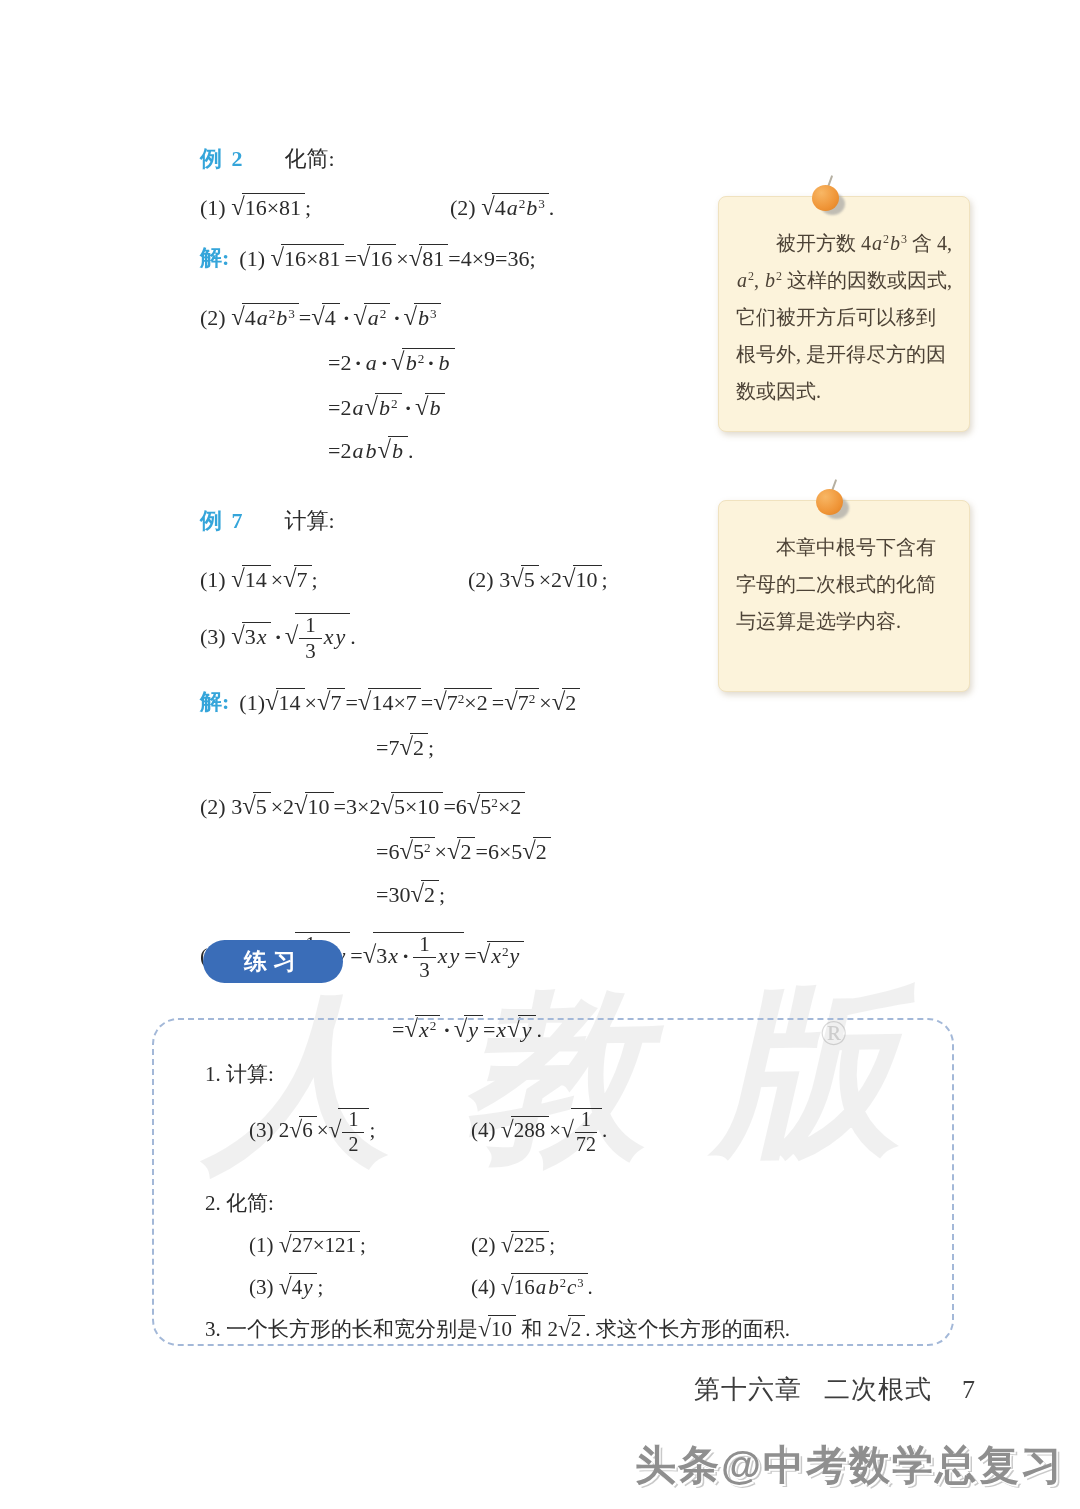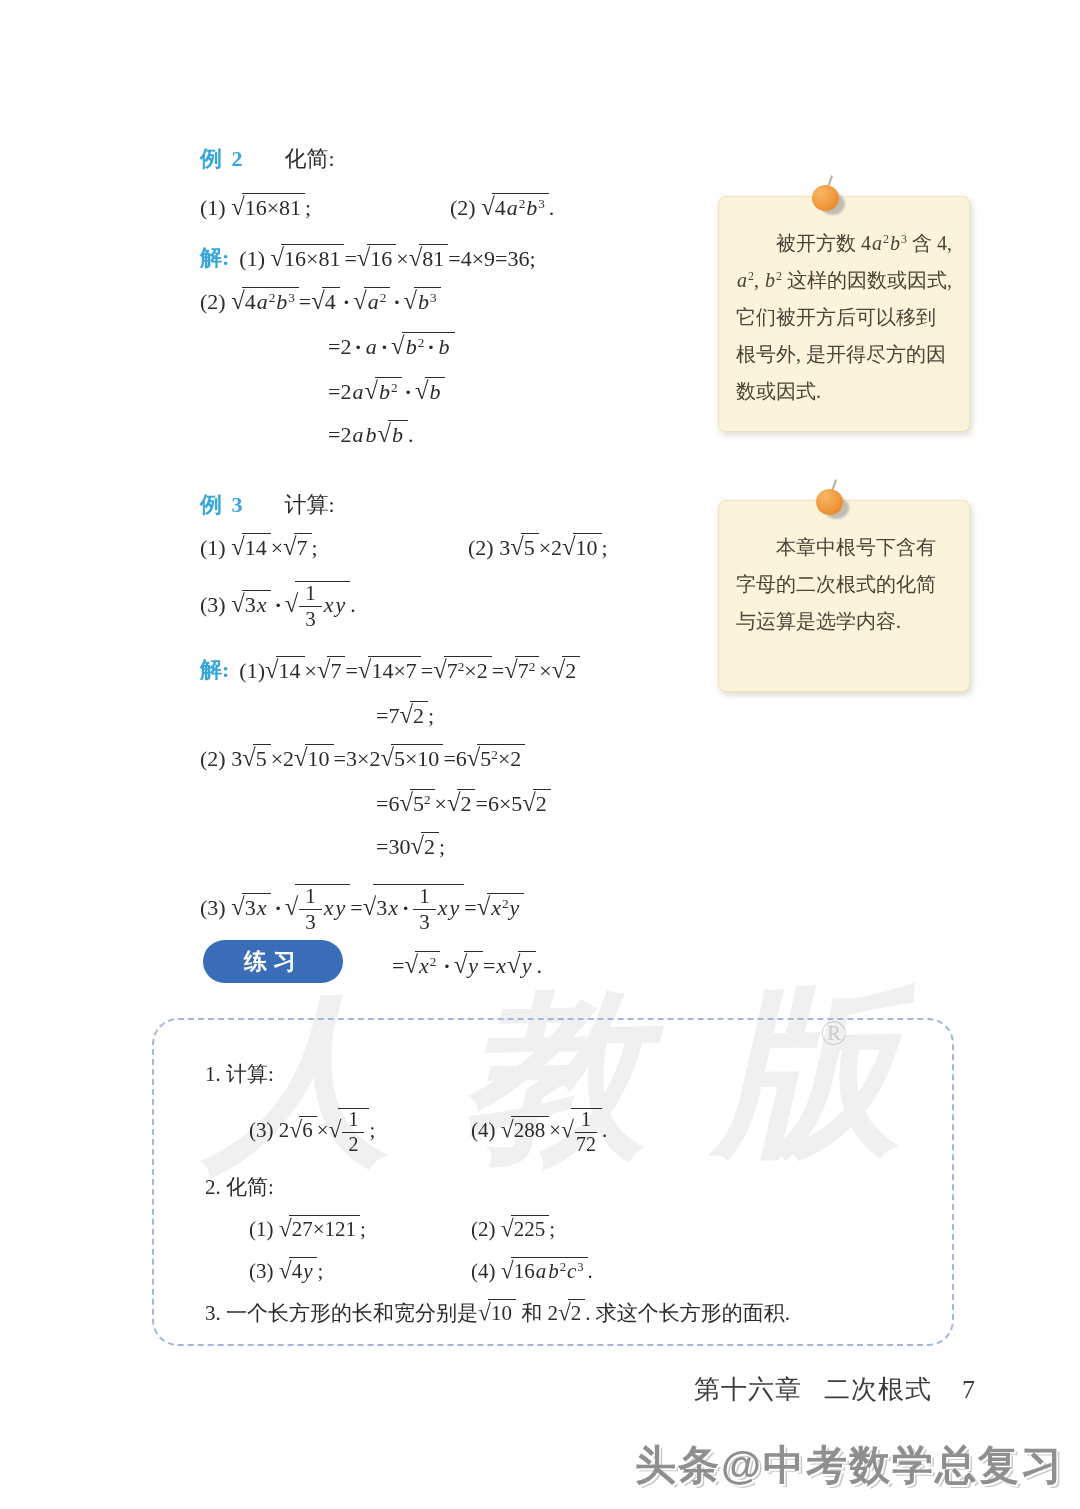--- a/index.html
+++ b/index.html
@@ -20,21 +20,21 @@
   #col{position:absolute;left:200px;top:142px;width:530px;font-size:22px;line-height:34px;}
   .ln{display:flex;align-items:flex-start;}
   .exlabel{color:#35a5da;font-weight:bold;letter-spacing:2px;}
   .extitle{margin-left:40px;color:#2b2b2b;}
   .sol{color:#35a5da;font-weight:bold;flex:0 0 auto;margin-right:10px;}
   .c1{flex:0 0 250px;}
   .c1w{flex:0 0 268px;}
   .ind125{padding-left:128px;}
   .ind172{padding-left:176px;}
   .ind190{padding-left:192px;}
-  .mt8{margin-top:8px;}.mt10{margin-top:10px;}.mt12{margin-top:8px;}
+  .mt8{margin-top:8px;}.mt10{margin-top:10px;}.mt12{margin-top:24px;}
   .mt14{margin-top:14px;}.mt16{margin-top:16px;}.mt36{margin-top:36px;}
   .tall{min-height:62px;align-items:center;}
   
   .note{position:absolute;left:718px;width:252px;box-sizing:border-box;background:#fcf3db;
         border:1px solid #f0e2bf;border-radius:8px;box-shadow:2px 3px 6px rgba(140,120,80,.28);
         padding:28px 17px 14px;font-size:20px;line-height:37px;color:#4c4236;z-index:2;}
   .note p{margin:0;text-indent:2em;}
   #note1{top:196px;height:236px;}
   #note2{top:500px;height:192px;}
   .pin{position:absolute;width:44px;height:44px;z-index:3;}
@@ -90,21 +90,21 @@
       <span class="math">=2<span class="md">·</span><i>a</i><span class="md">·</span><span class="sq"><span class="sqg">√</span><span class="sqv"><i>b</i><sup>2</sup><span class="md">·</span><i>b</i></span></span></span>
     </div>
     <div class="ln mt10 ind125">
       <span class="math">=2<i>a</i><span class="sq"><span class="sqg">√</span><span class="sqv"><i>b</i><sup>2</sup></span></span><span class="md">·</span><span class="sq"><span class="sqg">√</span><span class="sqv"><i>b</i></span></span></span>
     </div>
     <div class="ln mt8 ind125">
       <span class="math">=2<i>a</i><i>b</i><span class="sq"><span class="sqg">√</span><span class="sqv"><i>b</i></span></span>.</span>
     </div>
 
     <div class="ln mt36">
-      <span class="exlabel">例 3</span>
+      <span class="exlabel">例 7</span>
       <span class="extitle">计算:</span>
     </div>
     <div class="ln mt12">
       <span class="c1w math">(1) <span class="sq"><span class="sqg">√</span><span class="sqv">14</span></span>×<span class="sq"><span class="sqg">√</span><span class="sqv">7</span></span>;</span>
       <span class="math">(2) 3<span class="sq"><span class="sqg">√</span><span class="sqv">5</span></span>×2<span class="sq"><span class="sqg">√</span><span class="sqv">10</span></span>;</span>
     </div>
     <div class="ln mt10 tall">
       <span class="math">(3) <span class="sq"><span class="sqg">√</span><span class="sqv">3<i>x</i></span></span><span class="md">·</span><span class="sq"><span class="sqg">√</span><span class="sqv"><span class="fr">
                 <span class="fn">1</span>
                 <span class="fd">3</span>

